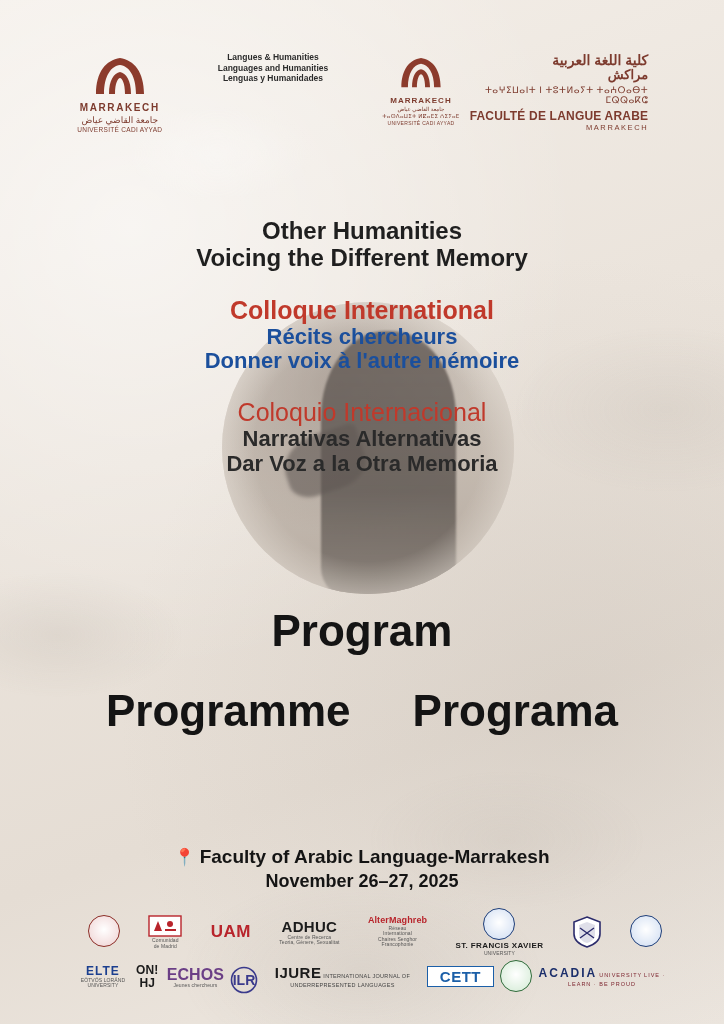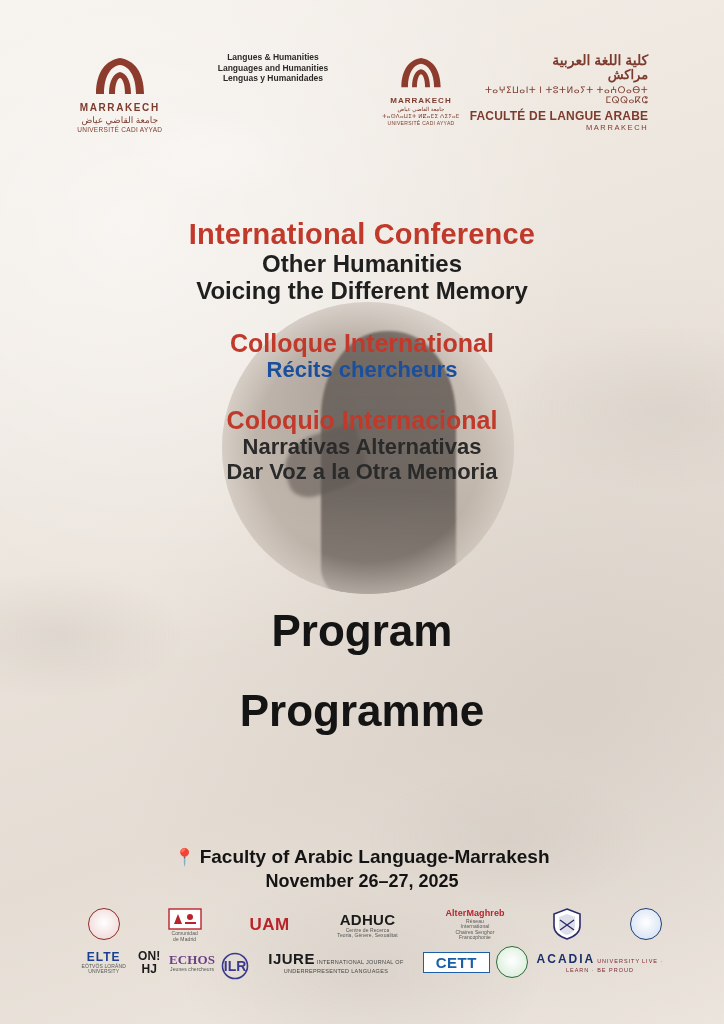--- a/index.html
+++ b/index.html
@@ -169,21 +169,21 @@
   }
   .t-fr-sub1, .t-fr-sub2 {
     color: #1b4f9c;
     font-size: 22px;
     font-weight: bold;
     line-height: 1.12;
   }
   .t-es-main {
     color: #c0392b;
     font-size: 25px;
-    font-weight: bold;
+    font-weight: normal;
     margin-top: 24px;
   }
   .t-es-sub1, .t-es-sub2 {
     color: #2a2a2a;
     font-size: 22px;
     font-weight: bold;
     line-height: 1.12;
   }
 
   
@@ -258,21 +258,21 @@
     margin: 0 auto 2px;
     background: radial-gradient(circle at 50% 45%, #fdfcfa 0%, #e7e1d9 70%, #cfc7bd 100%);
   }
   .sp-seal.blue { border-color: #1f3f7a; background: radial-gradient(circle at 50% 45%, #ffffff 0%, #dce6f5 70%, #b9c9e6 100%); }
   .sp-seal.green { border-color: #2f6b3a; background: radial-gradient(circle at 50% 45%, #ffffff 0%, #dff0e0 70%, #bcdcc0 100%); }
   .sp-seal.red { border-color: #8c2f28; background: radial-gradient(circle at 50% 45%, #ffffff 0%, #f3dede 70%, #e2bdbd 100%); }
   .sp-uam { color: #b8242b; font-weight: bold; font-size: 17px; letter-spacing: 0.5px; }
   .sp-adhuc { color: #1b1b1b; font-weight: bold; font-size: 15px; letter-spacing: 0.3px; }
   .sp-elte { color: #1b3f8f; font-weight: bold; font-size: 12px; letter-spacing: 1px; }
   .sp-onhj { color: #1b1b1b; font-weight: bold; font-size: 12px; }
-  .sp-echos { color: #6b3f86; font-weight: bold; font-size: 13px; font-family: Liberation Serif, serif; }
+  .sp-echos { color: #6b3f86; font-weight: bold; font-size: 16px; font-family: Liberation Sans, sans-serif; }
   .sp-ilr { color: #3a3a8c; font-weight: bold; font-size: 14px; }
   .sp-ijure { color: #1b1b1b; font-weight: bold; font-size: 15px; letter-spacing: 0.5px; }
   .sp-cett { color: #1b5fa8; font-weight: bold; font-size: 15px; letter-spacing: 0.5px; border: 1.2px solid #1b5fa8; padding: 1px 12px; background: #fff; }
   .sp-acadia { color: #1c2f6b; font-weight: bold; font-size: 12px; letter-spacing: 2px; }
   .sp-acadia-sub { color: #7a1f2a; font-size: 5.5px; letter-spacing: 1px; }
   .sp-altermaghreb { color: #b8242b; font-weight: bold; font-size: 9px; }
   .sp-stfx { color: #1b1b1b; font-weight: bold; font-size: 8px; letter-spacing: 0.4px; }
   .sp-small-cap { font-size: 5.5px; color: #444; letter-spacing: 0.3px; }
 </style>
 </head>
@@ -326,35 +326,36 @@
           <div class="tif">ⵜⴰⵖⵉⵡⴰⵏⵜ ⵏ ⵜⵓⵜⵍⴰⵢⵜ ⵜⴰⵄⵔⴰⴱⵜ</div>
           <div class="tif2">ⵎⵕⵕⴰⴽⵛ</div>
           <div class="fr">FACULTÉ DE LANGUE ARABE</div>
           <div class="city">MARRAKECH</div>
         </div>
       </div>
     </div>
   </div>
 
   <div class="titles">
-    <div class="t-en-main">International Conference</div>
     <div class="t-en-sub1">Other Humanities</div>
     <div class="t-en-sub2">Voicing the Different Memory</div>
 
     <div class="t-fr-main">Colloque International</div>
     <div class="t-fr-sub1">Récits chercheurs</div>
+    <div class="t-fr-sub2">Donner voix à l'autre mémoire</div>
 
     <div class="t-es-main">Coloquio Internacional</div>
     <div class="t-es-sub1">Narrativas Alternativas</div>
     <div class="t-es-sub2">Dar Voz a la Otra Memoria</div>
   </div>
 
   <div class="program-en">Program</div>
   <div class="program-row">
     <span>Programme</span>
+    <span>Programa</span>
   </div>
 
   <div class="venue">
     <span class="pin">📍</span><span>Faculty of Arabic Language-Marrakesh</span>
     <span class="dates">November 26–27, 2025</span>
   </div>
 
   <div class="sponsors">
 
     <div class="sp-row r1">
@@ -385,20 +386,25 @@
       </div>
 
       <div class="sp">
         <span class="sp-altermaghreb">AlterMaghreb</span>
         <span class="tiny" style="white-space:pre-line;">Réseau
 International
 Chaires Senghor
 Francophonie</span>
       </div>
 
+      <div class="sp">
+        <div class="sp-seal blue"></div>
+        <span class="sp-stfx">ST. FRANCIS XAVIER</span>
+        <span class="tiny">UNIVERSITY</span>
+      </div>
 
       <div class="sp">
         <svg width="30" height="32" viewBox="0 0 30 32">
           <path d="M15 1 L28 6 V18 C28 25, 21 29, 15 31 C9 29, 2 25, 2 18 V6 Z" fill="#ffffff" stroke="#2b2b6b" stroke-width="1.6"></path>
           <path d="M15 6 L23 9 V18 C23 23, 19 26, 15 27 C11 26, 7 23, 7 18 V9 Z" fill="#2b2b6b" opacity="0.15"></path>
           <path d="M8 12 L22 22 M22 12 L8 22" stroke="#2b2b6b" stroke-width="1.4"></path>
         </svg>
         <span class="tiny"></span>
       </div>
 

